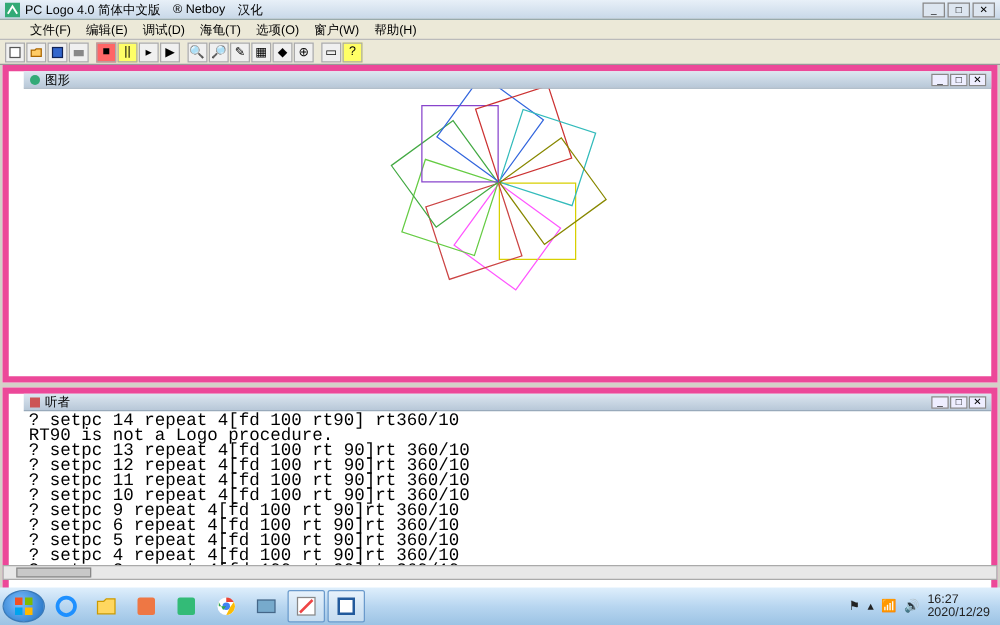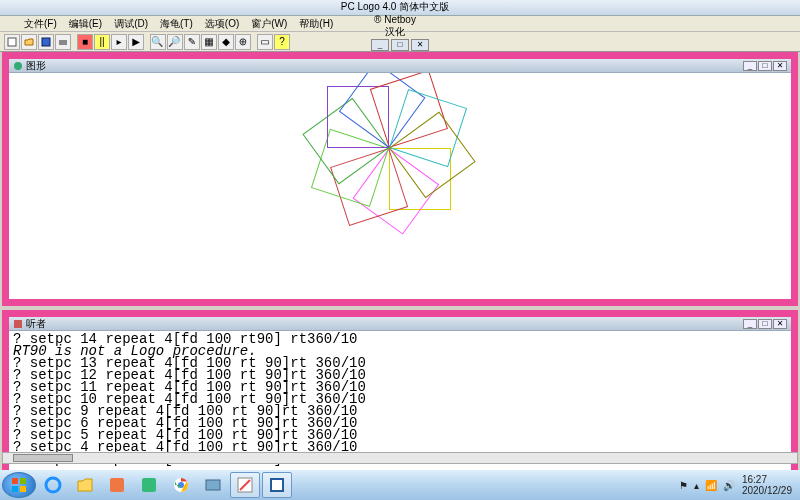--- a/index.html
+++ b/index.html
@@ -1,40 +1,40 @@
 <!DOCTYPE html>
 <html><head>
 <meta charset="utf-8">
 <style>
 * { box-sizing: border-box; margin: 0; padding: 0; }
 body { font-family: "Microsoft YaHei", SimSun, Arial, sans-serif; font-size: 10px; background: #d4d0c8; width: 800px; height: 500px; overflow: hidden; position: relative; }
-.titlebar { height: 16px; background: linear-gradient(#e8f0f8,#c8d8e8); display: flex; align-items: center; padding: 0 4px; border-bottom: 1px solid #9aa; flex-direction: column; }
+.titlebar { height: 16px; background: linear-gradient(#e8f0f8,#c8d8e8); display: flex; align-items: center; padding: 0 4px; border-bottom: 1px solid #9aa; }
 .titlebar .icon { width: 12px; height: 12px; margin-right: 4px; }
 .titlebar .title { flex: 0 0 auto; font-size: 10px; margin-right: 10px; }
 .titlebar .spacer { flex: 1; }
 .winbtns { display: flex; gap: 2px; }
 .winbtn { width: 18px; height: 12px; border: 1px solid #888; background: #dde6f0; font-size: 8px; line-height: 10px; text-align: center; cursor: pointer; }
 .menubar { height: 16px; background: #ece9d8; display: flex; align-items: center; padding: 0 18px; border-bottom: 1px solid #bbb; }
 .menubar .mi { font-size: 10px; padding: 0 6px; cursor: pointer; }
 .toolbars { height: 20px; background: #ece9d8; display: flex; align-items: center; padding: 0 4px; gap: 1px; border-bottom: 1px solid #999; }
 .tbtn { width: 16px; height: 16px; border: 1px solid #aaa; background: #f0f0f0; cursor: pointer; display:flex; align-items:center; justify-content:center; }
 .tbtn.y { background:#ffff66; }
 .tbtn.r { background:#ff6666; }
 .tsep { width: 4px; height: 16px; border: none; background: transparent; }
 .workarea { position: absolute; top: 52px; left: 0; right: 0; bottom: 30px; }
-.pane { position: absolute; border: 7px solid #ec4899; background: #fff; }
+.pane { position: absolute; border: 5px solid #ec4899; background: #fff; padding-left: 12px; }
 .pane-title { height: 14px; background: linear-gradient(#dce6f0,#b8c8d8); font-size: 10px; padding: 0 4px; display: flex; align-items: center; border-bottom:1px solid #9ab; }
 .pane-title .spacer{flex:1;}
 .pane-title .pbtn{width:14px;height:10px;border:1px solid #888;background:#eef;font-size:8px;line-height:8px;text-align:center;margin-left:1px;cursor:pointer;}
 .graphics { top: 0; left: 2px; right: 2px; height: 254px; }
 .graphics-canvas { position: relative; width: 100%; height: calc(100% - 14px); overflow: hidden; }
 .listener { top: 258px; left: 2px; right: 2px; height: 176px; }
 .console { font-family: "Courier New", monospace; font-size: 14px; line-height: 12px; padding: 2px 4px; white-space: pre; overflow: hidden; height: calc(100% - 14px); }
 .console .line { color: #000; }
-.console .err { color: #000; font-style: italic; }
+.console .err { color: #000; }
 .hscroll { position: absolute; left: 2px; right: 2px; top: 400px; height: 12px; background: #e8e8e8; border: 1px solid #aaa; }
 .hscroll .thumb { position:absolute; left:10px; top:1px; width:60px; height:8px; background:#c8c8c8; border:1px solid #888;}
 .taskbar { position: absolute; bottom: 0; left: 0; right: 0; height: 30px; background: linear-gradient(#dfeffc,#b8d6f0 50%,#9cc3e4); display: flex; align-items: center; padding: 0 2px; }
 .start { width: 34px; height: 26px; border-radius: 50%; background: radial-gradient(circle at 40% 40%, #7cc0ff, #1a6bbf); border: 1px solid #3a7ab8; display:flex; align-items:center; justify-content:center; cursor:pointer; }
 .start svg { width:16px; height:16px; }
 .tbicon { width: 30px; height: 26px; margin-left: 2px; display:flex; align-items:center; justify-content:center; cursor:pointer; border-radius:2px; }
 .tbicon.active { background: rgba(255,255,255,0.4); border:1px solid #6a9acc;}
 .tray { margin-left: auto; display:flex; align-items:center; gap:6px; padding:0 6px; font-size:10px; color:#222;}
 .tray .clock{ line-height:11px; }
 .square { position:absolute; border:1px solid; width:62px; height:62px; transform-origin: 0 0; }

